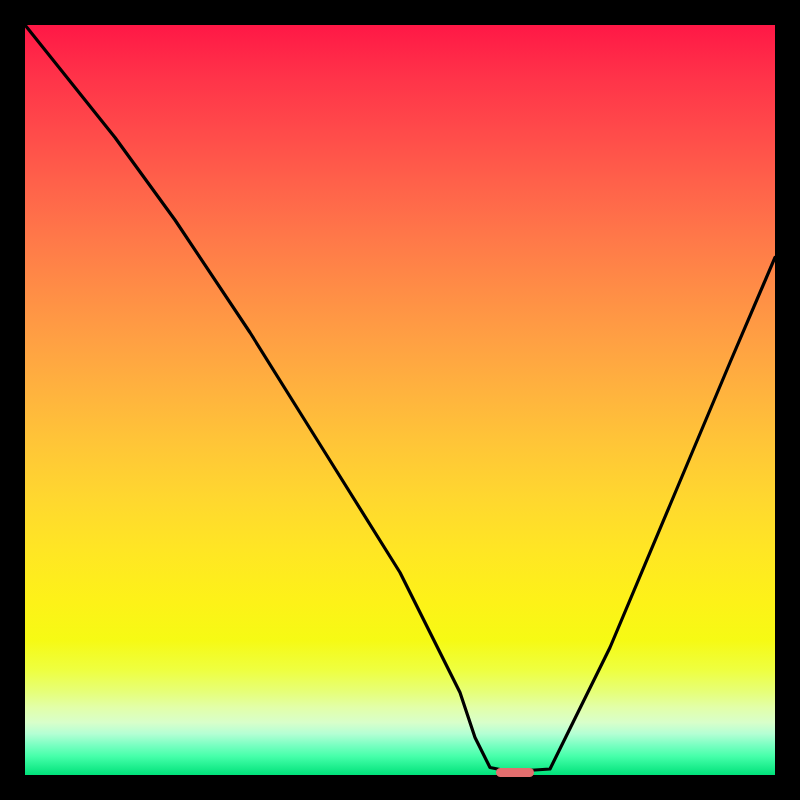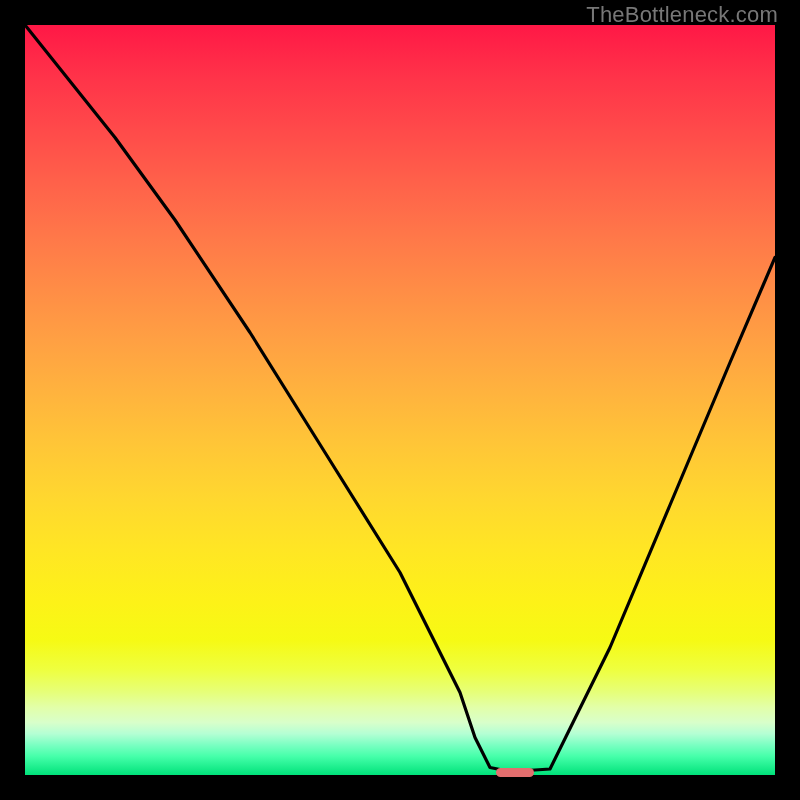--- a/index.html
+++ b/index.html
@@ -79,14 +79,13 @@
 <div class="frame">
 
   <div class="plot-area"></div>
 
   <svg class="curve-svg" viewBox="0 0 750 750" preserveAspectRatio="none">
     <path id="curve-path" d="M 0.0 0.0 L 90.0 112.5 L 150.0 195.0 L 225.0 307.5 L 300.0 427.5 L 375.0 547.5 L 435.0 667.5 L 450.0 712.5 L 465.0 742.5 L 480.0 745.5 L 502.5 745.5 L 525.0 744.0 L 585.0 622.5 L 645.0 480.0 L 705.0 337.5 L 750.0 232.5" fill="none" stroke="#000000" stroke-width="3.2" stroke-linecap="round" stroke-linejoin="round"></path>
   </svg>
 
   <div id="pill" class="pill" style="width: 37.5px; height: 8.25px; left: 496px; top: 768.25px; background: rgb(226, 110, 110);"></div>
 
-  <div class="watermark">TheBottleneck.com</div>
 </div>
 
 </body></html>

